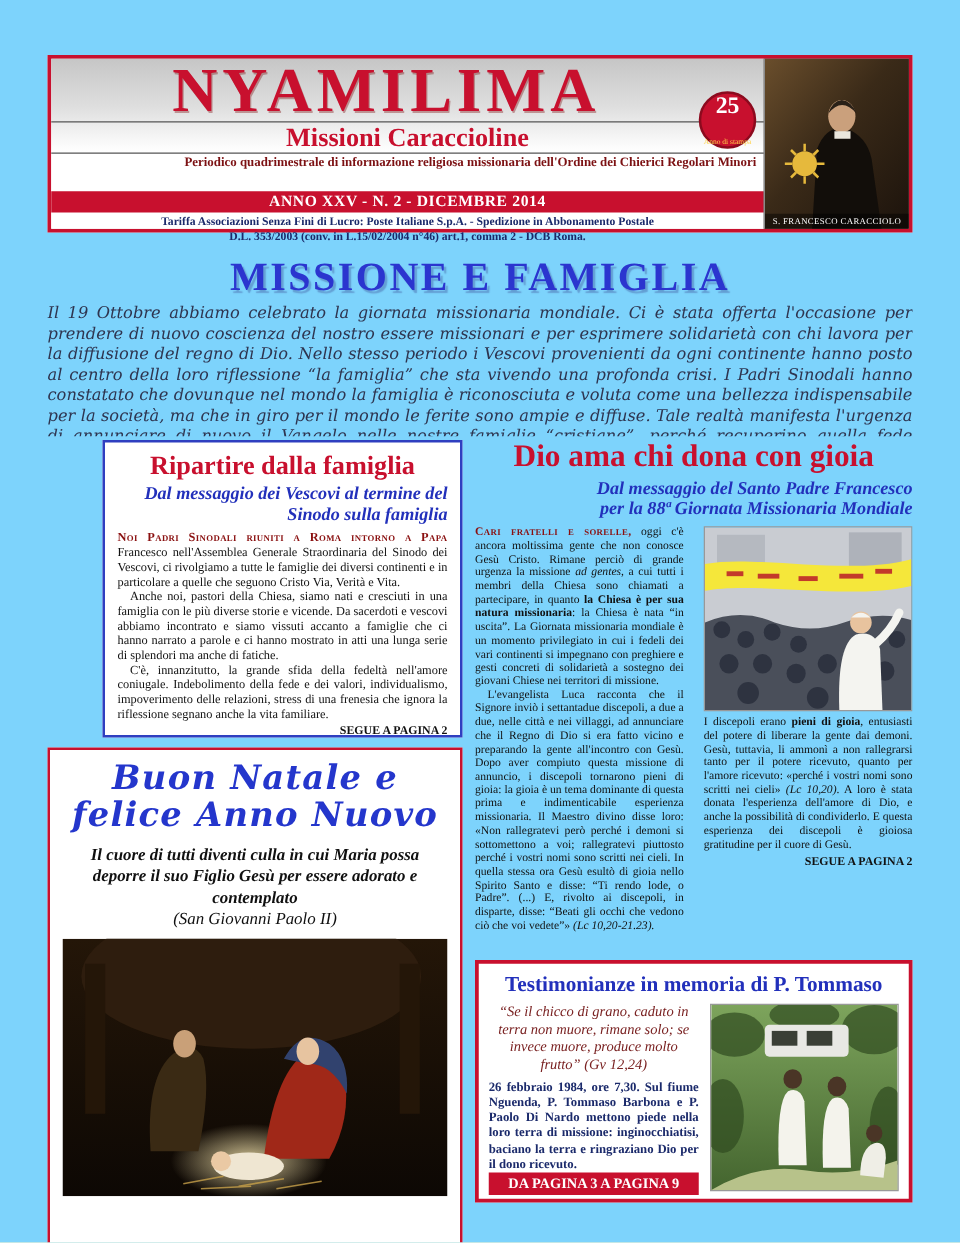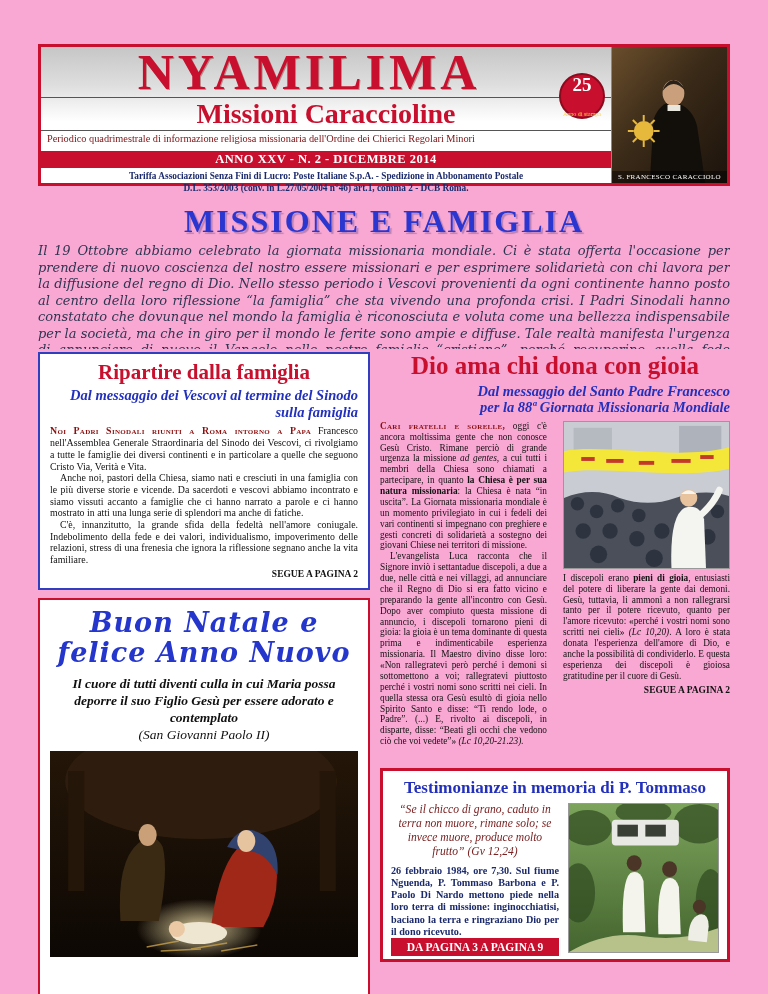--- a/index.html
+++ b/index.html
@@ -1,35 +1,35 @@
 <!DOCTYPE html>
 <html><head>
 <meta charset="utf-8">
 <style>
   * { margin:0; padding:0; box-sizing:border-box; }
   html,body { width:768px; background:#fcf7d5; }
   body { font-family:"Liberation Serif", serif; }
-  .page { position:relative; width:768px; height:994px; background:#f9a8d4; overflow:hidden; }
+  .page { position:relative; width:768px; height:994px; background:#7dd3fc; overflow:hidden; }
 
   
   .masthead { position:absolute; left:38px; top:44px; width:692px; height:142px;
               border:3px solid #c8102e; background:#fff; display:flex; }
   .masthead-left { flex:1; display:flex; flex-direction:column; position:relative;
                    background:linear-gradient(180deg,#c6c6c6 0%,#dedede 28%,#f5f5f5 46%,#ffffff 55%); }
   .title-row { position:relative; height:58px; display:flex; align-items:center; justify-content:center; }
   .pub-title { font-size:50px; font-weight:bold; color:#c8102e; letter-spacing:4px;
                line-height:1; text-shadow:1px 1px 0 rgba(120,0,0,.35); margin-right:34px; }
   .badge { position:absolute; right:6px; top:26px; width:46px; height:46px; border-radius:50%;
            background:#c8102e; border:2px solid #8c0a1e; color:#fff; display:flex; flex-direction:column;
            align-items:center; justify-content:space-between; z-index:2; }
   .badge-num { font-size:19px; font-weight:bold; line-height:1; }
   .badge-cap { font-size:6px; color:#ffd24a; line-height:1.05; text-align:center; }
   .subtitle-wrap { border-top:1px solid #555; border-bottom:1px solid #555; text-align:center; }
-  .pub-subtitle { display:inline-block; color:#c8102e; font-size:28px; font-weight:bold; line-height:1.15; }
-  .periodico { text-align:left; font-size:10.3px; font-weight:normal; color:#7c1113; padding:2px 6px 7px; }
+  .pub-subtitle { display:inline-block; color:#c8102e; font-size:21px; font-weight:bold; line-height:1.15; }
+  .periodico { text-align:right; font-size:10.3px; font-weight:bold; color:#7c1113; padding:2px 6px 17px; }
   .issue-band { background:#c8102e; color:#fff; text-align:center; font-weight:bold;
                 font-size:12.5px; letter-spacing:.5px; padding:1px 0; }
   .tariff { text-align:center; font-size:9.3px; font-weight:bold; color:#1b2a6b; line-height:1.3; padding-top:2px; }
 
   .portrait { width:116px; position:relative; border-left:1px solid #8a8a8a; background:#241a10; }
   .portrait svg { display:block; width:100%; height:100%; }
   .portrait-caption { position:absolute; left:0; bottom:2px; width:100%; text-align:center;
                       font-size:7px; color:#fff; letter-spacing:.3px; }
 
   
@@ -37,21 +37,21 @@
               font-size:32px; font-weight:bold; color:#2b35cf; letter-spacing:2px;
               text-shadow:2px 2px 1px rgba(40,40,120,.3); line-height:1; }
   .intro { position:absolute; left:38px; top:243px; width:692px; height:106px; overflow:hidden;
            font-family:"DejaVu Serif", serif; font-style:italic; font-size:13px; line-height:1.27;
            color:#2e3550; text-align:justify; }
 
   
   .col-left  { position:absolute; left:38px;  top:352px; width:332px; }
   .col-right { position:absolute; left:380px; top:352px; width:350px; }
   .box { background:#fff; }
-  .box-blue { border:2px solid #2f3fc0; padding:7px 10px; height:238px; overflow:hidden; }
+  .box-blue { border:2px solid #2f3fc0; padding:7px 10px; height:238px; overflow:hidden;margin-left:44px; }
   .art-title-red { color:#c8102e; font-size:21px; font-weight:bold; text-align:center; line-height:1.1; }
   .art-title-red.big { font-size:25px; }
   .art-sub-blue { color:#2230bb; font-size:14.5px; font-weight:bold; font-style:italic;
                   text-align:right; line-height:1.15; margin:3px 0 5px; }
   .body-txt { font-size:9.9px; line-height:1.18; text-align:justify; color:#111; }
   .indent { text-indent:10px; }
   .lead-caps { font-variant:small-caps; color:#8a1010; font-weight:bold; letter-spacing:.3px; }
   .segue { text-align:right; font-weight:bold; font-size:9.5px; margin-top:3px; color:#111; }
 
   
@@ -98,21 +98,21 @@
           <div class="badge-cap">Anno di stampa</div>
         </div>
       </div>
       <div class="subtitle-wrap">
         <span class="pub-subtitle">Missioni Caraccioline</span>
       </div>
       <div class="periodico">Periodico quadrimestrale di informazione religiosa missionaria dell'Ordine dei Chierici Regolari Minori</div>
       <div class="issue-band">ANNO XXV - N. 2 - DICEMBRE 2014</div>
       <div class="tariff">
         <div>Tariffa Associazioni Senza Fini di Lucro: Poste Italiane S.p.A. - Spedizione in Abbonamento Postale</div>
-        <div>D.L. 353/2003 (conv. in L.27/05/2004 n°46) art.1, comma 2 - DCB Roma.</div>
+        <div>D.L. 353/2003 (conv. in L.15/02/2004 n°46) art.1, comma 2 - DCB Roma.</div>
       </div>
     </div>
 
     <div class="portrait">
       <svg viewBox="0 0 116 136" preserveAspectRatio="none">
         <defs>
           <linearGradient id="pg" x1="0" y1="0" x2="1" y2="1">
             <stop offset="0" stop-color="#6a4e2c"></stop>
               <stop offset=".45" stop-color="#3a2a18"></stop>
               <stop offset="1" stop-color="#1c130c"></stop>

